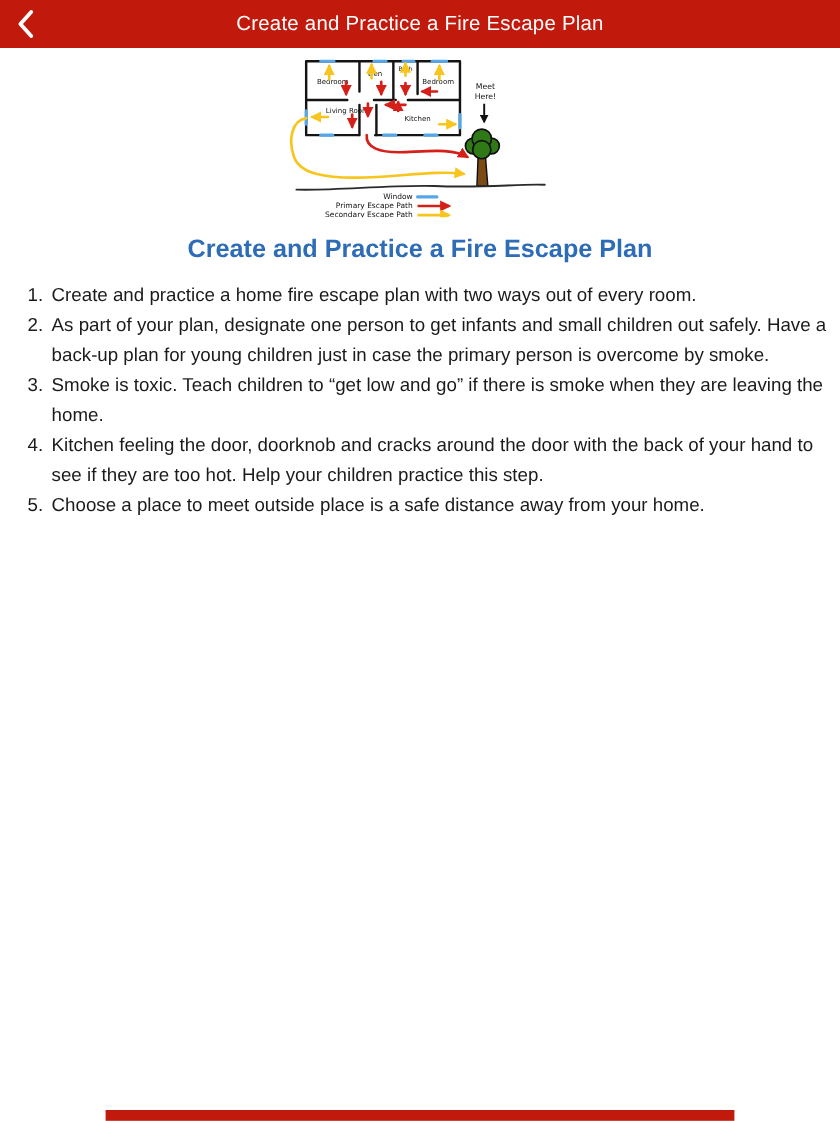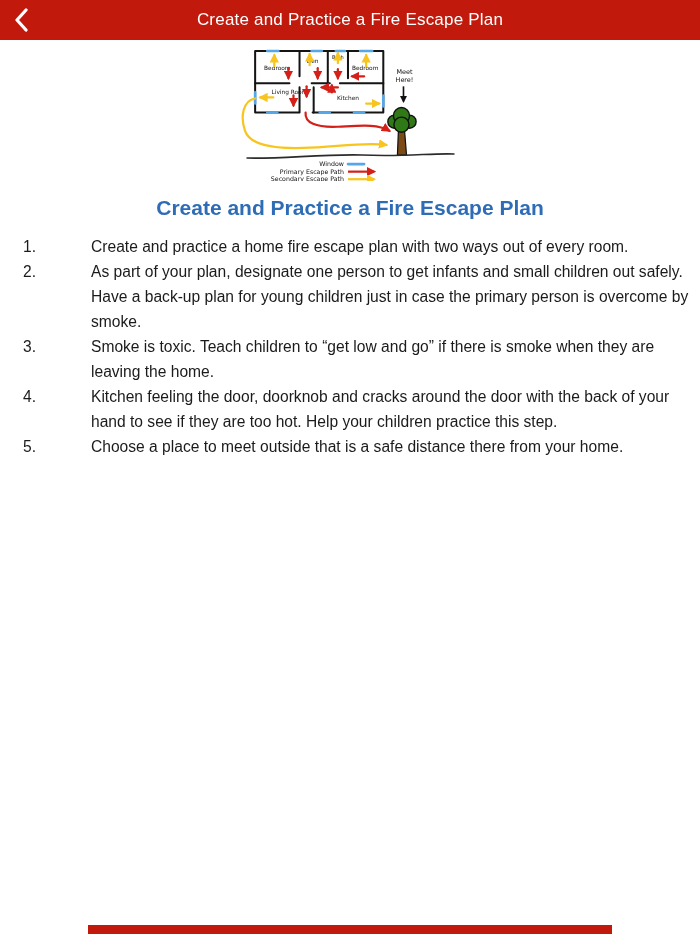--- a/index.html
+++ b/index.html
@@ -27,21 +27,21 @@
   .page-title{
     text-align:center;color:#2e6db6;font-size:21px;font-weight:700;
     margin:15px 0 0 0;
   }
   
   ol.tips{list-style:none;margin:14px 0 0 0;padding:0 10px 0 0;}
   ol.tips li{
     display:flex;font-size:15.6px;line-height:25px;color:#1b1b1b;
   }
   ol.tips .num{flex:none;width:36px;text-align:right;padding-right:7px;}
-  ol.tips .txt{flex:1;margin-left:48px;}
+  ol.tips .txt{flex:1;}
   
   .bottom-bar{
     position:absolute;bottom:0;left:50%;transform:translateX(-50%);
     width:524px;height:9px;background:#c11a0d;
   }
 </style>
 </head>
 <body>
 
 <header class="navbar">
@@ -153,17 +153,17 @@
   <li>
     <span class="num">3.</span>
     <span class="txt">Smoke is toxic. Teach children to “get low and go” if there is smoke when they are leaving the home.</span>
   </li>
   <li>
     <span class="num">4.</span>
     <span class="txt">Kitchen feeling the door, doorknob and cracks around the door with the back of your hand to see if they are too hot. Help your children practice this step.</span>
   </li>
   <li>
     <span class="num">5.</span>
-    <span class="txt">Choose a place to meet outside that is a safe distance there from your home.</span>
+    <span class="txt">Choose a place to meet outside place is a safe distance away from your home.</span>
   </li>
 </ol>
 
 <div class="bottom-bar"></div>
 
 </body></html>

